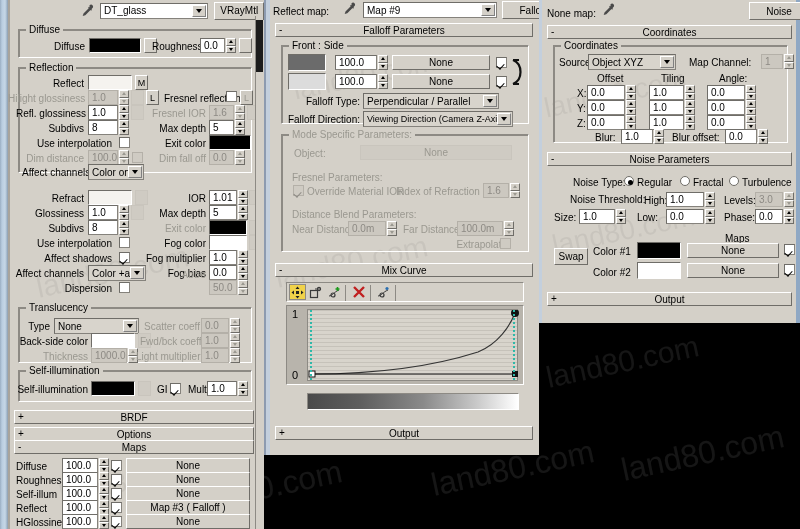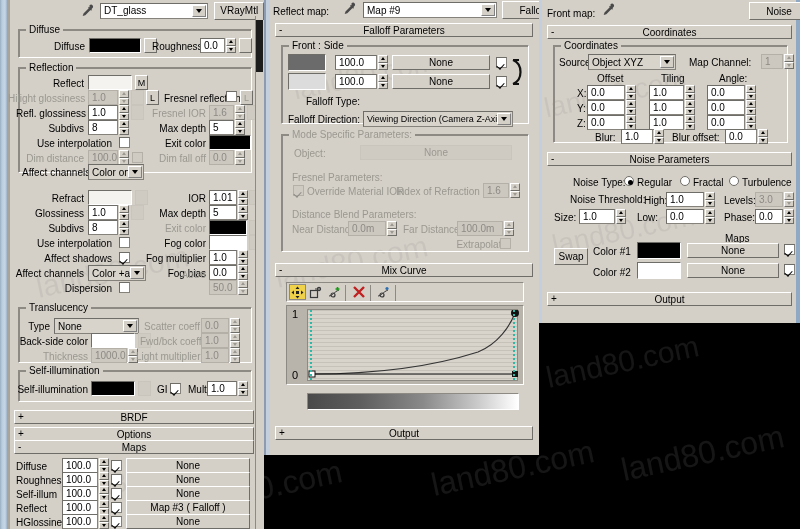--- a/index.html
+++ b/index.html
@@ -767,20 +767,26 @@
     <div class="cb on" style="left:232px;top:76px;"></div>
 
     <div style="position:absolute;left:245px;top:56px;width:16px;height:32px;">
       <svg width="16" height="32" viewBox="0 0 16 32">
         <path d="M4 4 C14 8 14 24 4 28" stroke="#111" stroke-width="2.2" fill="none"></path>
         <path d="M4 4 L10 4 M4 28 L10 28" stroke="#111" stroke-width="2" fill="none"></path>
       </svg>
     </div>
 
     <div class="txt r" style="left:30px;top:96px;width:66px;">Falloff Type:</div>
+    <div class="combo grey" style="position:absolute;left:99px;top:93px;width:136px;">
+      <span>Perpendicular / Parallel</span>
+      <span class="combo-arrow">
+          <i></i>
+        </span>
+    </div>
     <div class="txt r" style="left:12px;top:114px;width:84px;">Falloff Direction:</div>
     <div class="combo grey" style="position:absolute;left:99px;top:111px;width:150px;font-size:9px;">
       <span>Viewing Direction (Camera Z-Axis)</span>
       <span class="combo-arrow">
           <i></i>
         </span>
     </div>
 
     <div class="group" style="left:17px;top:134px;width:248px;height:118px;">
       <div class="gtitle dim">Mode Specific Parameters:</div>
@@ -900,21 +906,21 @@
   </div>
 
   <div class="panel" style="left:539px;top:0;width:261px;height:323px;">
     <div style="position:absolute;left:0;top:0;width:3px;height:100%;background:#c3cfdd;"></div>
     <div style="position:absolute;left:3px;top:0;width:258px;height:100%;background:#d4d0c8;"></div>
     <div style="position:absolute;right:0;top:0;width:4px;height:100%;background:#8fa8c4;"></div>
 
     <div class="wm wm-light" style="left:4px;top:78px;font-size:28px;">land80.com</div>
     <div class="wm wm-light" style="left:12px;top:215px;font-size:28px;">land80.com</div>
 
-    <div class="txt" style="left:8px;top:8px;">Front map:</div>
+    <div class="txt" style="left:8px;top:8px;">None map:</div>
     <div class="pipette" style="position:absolute;left:60px;top:2px;">
       <svg width="16" height="16" viewBox="0 0 16 16">
         <path d="M11.5 2.2 c1 -1 2.3 -1 3 0 c0.8 0.8 0.8 2 0 2.9 l-1.1 1.1 l0.6 0.6 l-0.9 0.9 l-0.6 -0.6 l-5.2 5.2 l-2.6 0.8 l0.8 -2.6 l5.2 -5.2 l-0.6 -0.6 l0.9 -0.9 l0.6 0.6 z" fill="#4a4a4a"></path>
       </svg>
     </div>
     <div class="btn" style="position:absolute;left:210px;top:2px;width:60px;">
       <span>Noise</span>
     </div>
 
     <div class="rollout" style="position:absolute;left:8px;top:25px;width:245px;">

